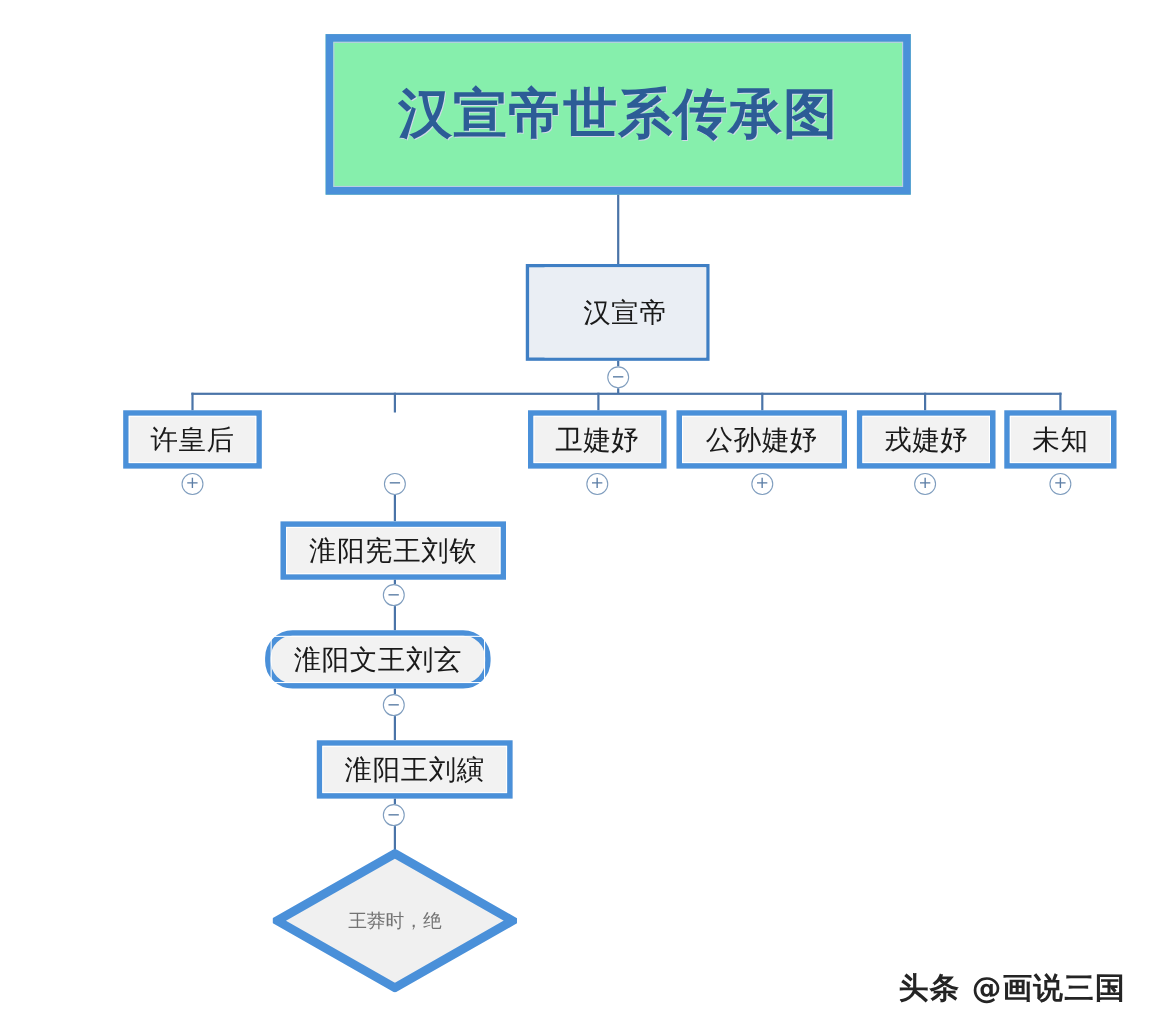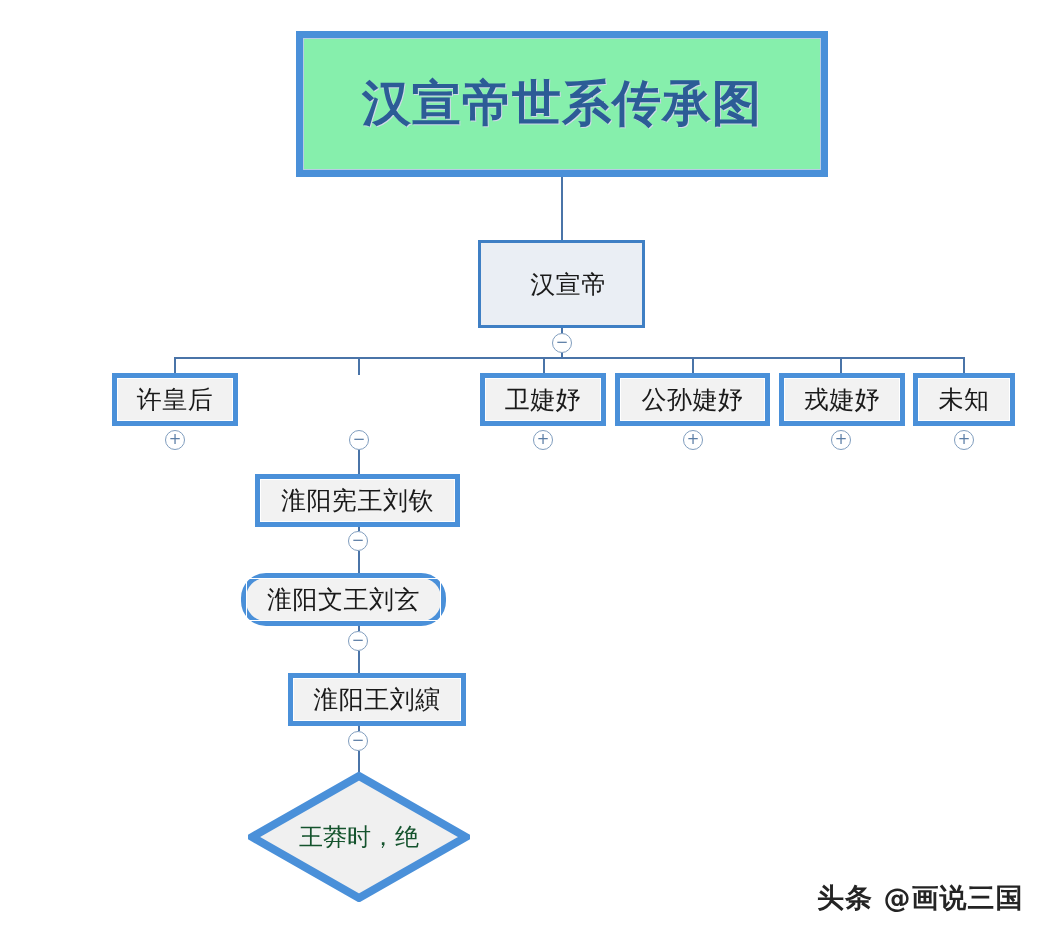--- a/index.html
+++ b/index.html
@@ -97,22 +97,22 @@
   .diamond-wrap svg { display: block; }
   .diamond-label {
     position: absolute;
     left: 0;
     top: 0;
     width: 100%;
     height: 100%;
     display: flex;
     align-items: center;
     justify-content: center;
-    font-size: 24px;
-    color: #14532d;
+    font-size: 17px;
+    color: #737373;
     white-space: nowrap;
   }
 
   
   .toggle {
     position: absolute;
     width: 20px;
     height: 20px;
     border-radius: 50%;
     background: #ffffff;

